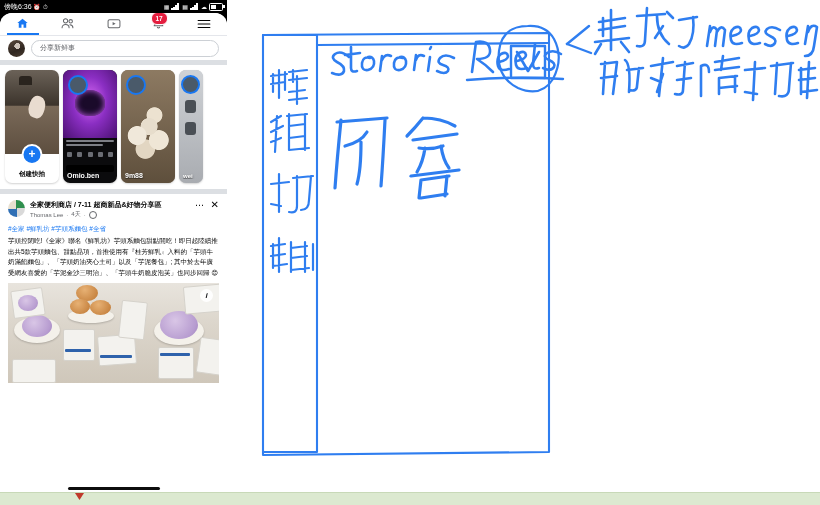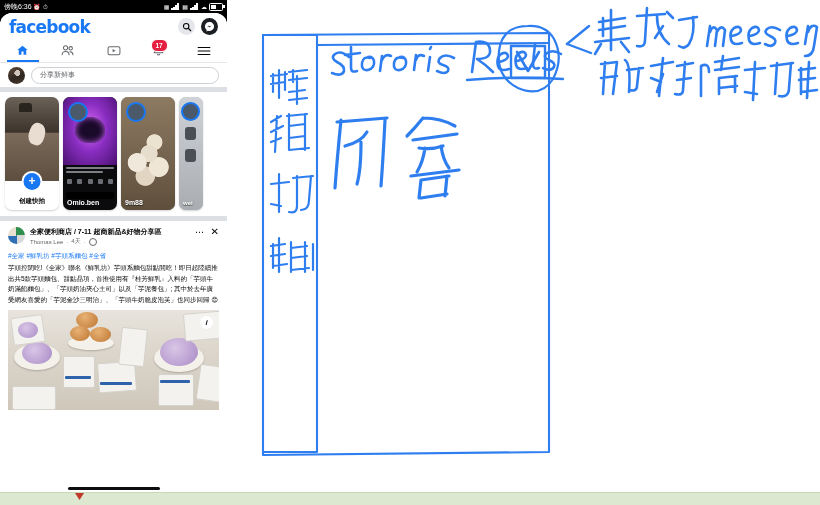--- a/index.html
+++ b/index.html
@@ -250,37 +250,20 @@
           </span>
         <span class="sb-ico">☁</span>
         <span class="batt">
             <b></b>
           </span>
       </div>
     </div>
 
     <div class="fbscreen">
 
-      <div class="fbheader">
-        <div class="fblogo">facebook</div>
-        <div class="hdr-actions">
-          <div class="circle-btn">
-            <svg width="10" height="10" viewBox="0 0 24 24">
-              <circle cx="10" cy="10" r="6.5" fill="none" stroke="#050505" stroke-width="2.6"></circle>
-              <line x1="15" y1="15" x2="21" y2="21" stroke="#050505" stroke-width="2.6" stroke-linecap="round"></line>
-            </svg>
-          </div>
-          <div class="circle-btn msg">
-            <svg width="11" height="11" viewBox="0 0 24 24">
-              <path d="M12 2C6.2 2 2 6.3 2 11.6c0 3 1.4 5.7 3.6 7.4V23l3.3-1.8c.9.25 1.9.4 3.1.4 5.8 0 10-4.3 10-9.6S17.8 2 12 2z" fill="#fff"></path>
-              <path d="M6.4 14.2l4.3-4.6 2.2 2.3 3.9-2.3-4.3 4.6-2.2-2.3z" fill="#1b1f23"></path>
-            </svg>
-          </div>
-        </div>
-      </div>
 
       <div class="tabbar">
         <div class="tab active">
           <div class="glyph">
             <svg width="13" height="13" viewBox="0 0 24 24">
                 <path d="M12 3 2.5 11h2.6v9h5v-6h3.8v6h5v-9h2.6z" fill="#1877f2"></path>
               </svg>
           </div>
           <div class="underline"></div>
         </div>

